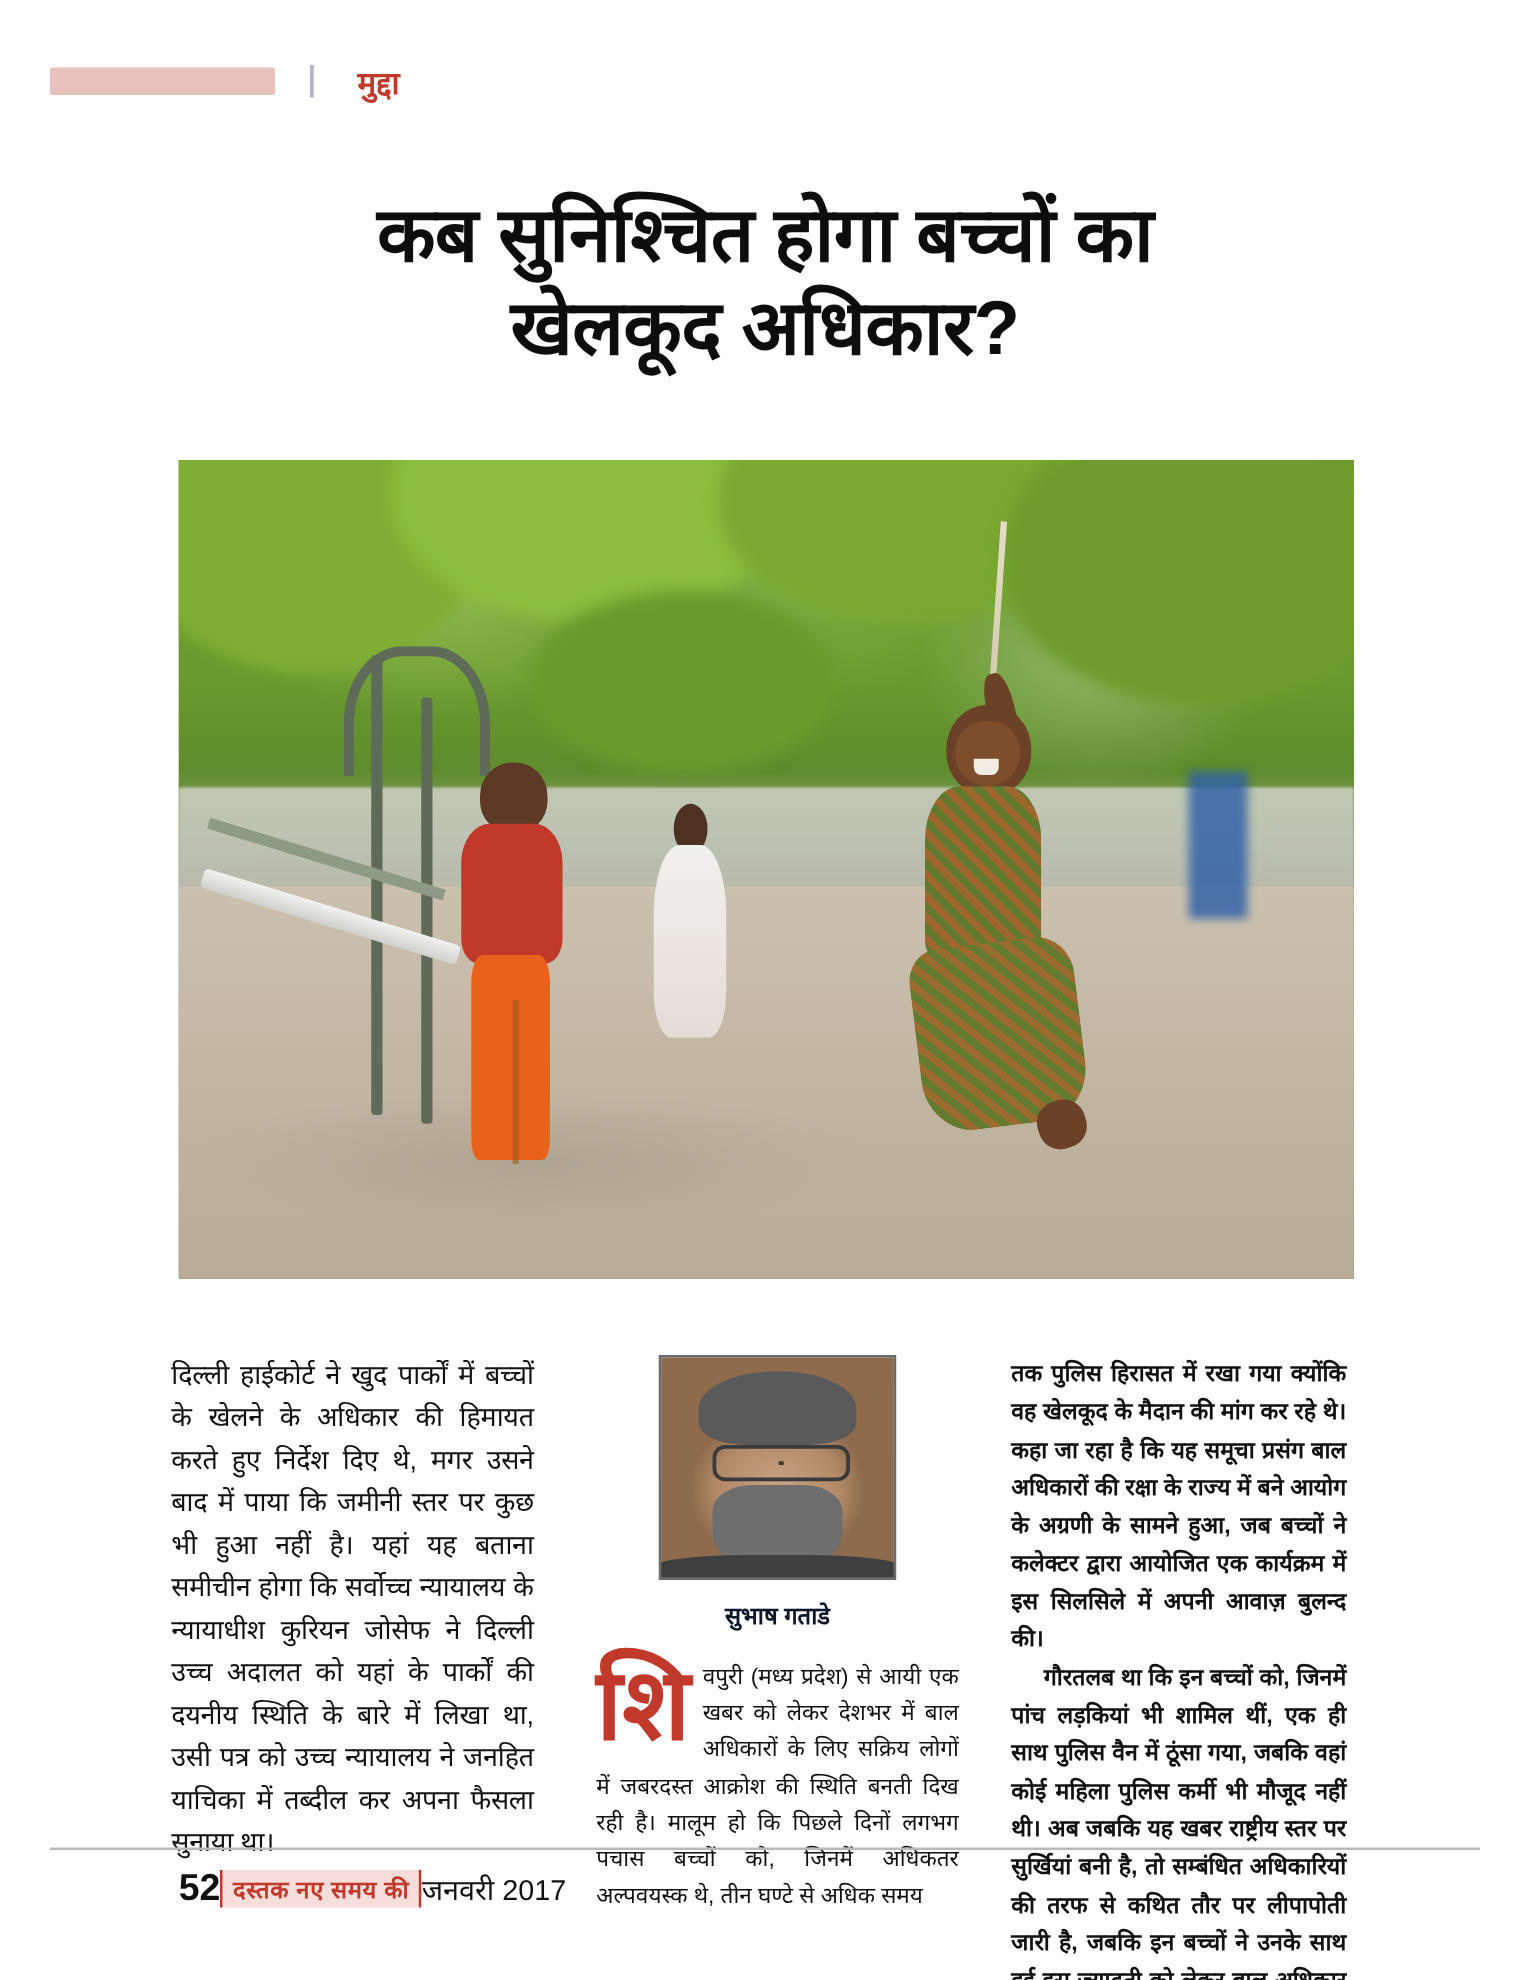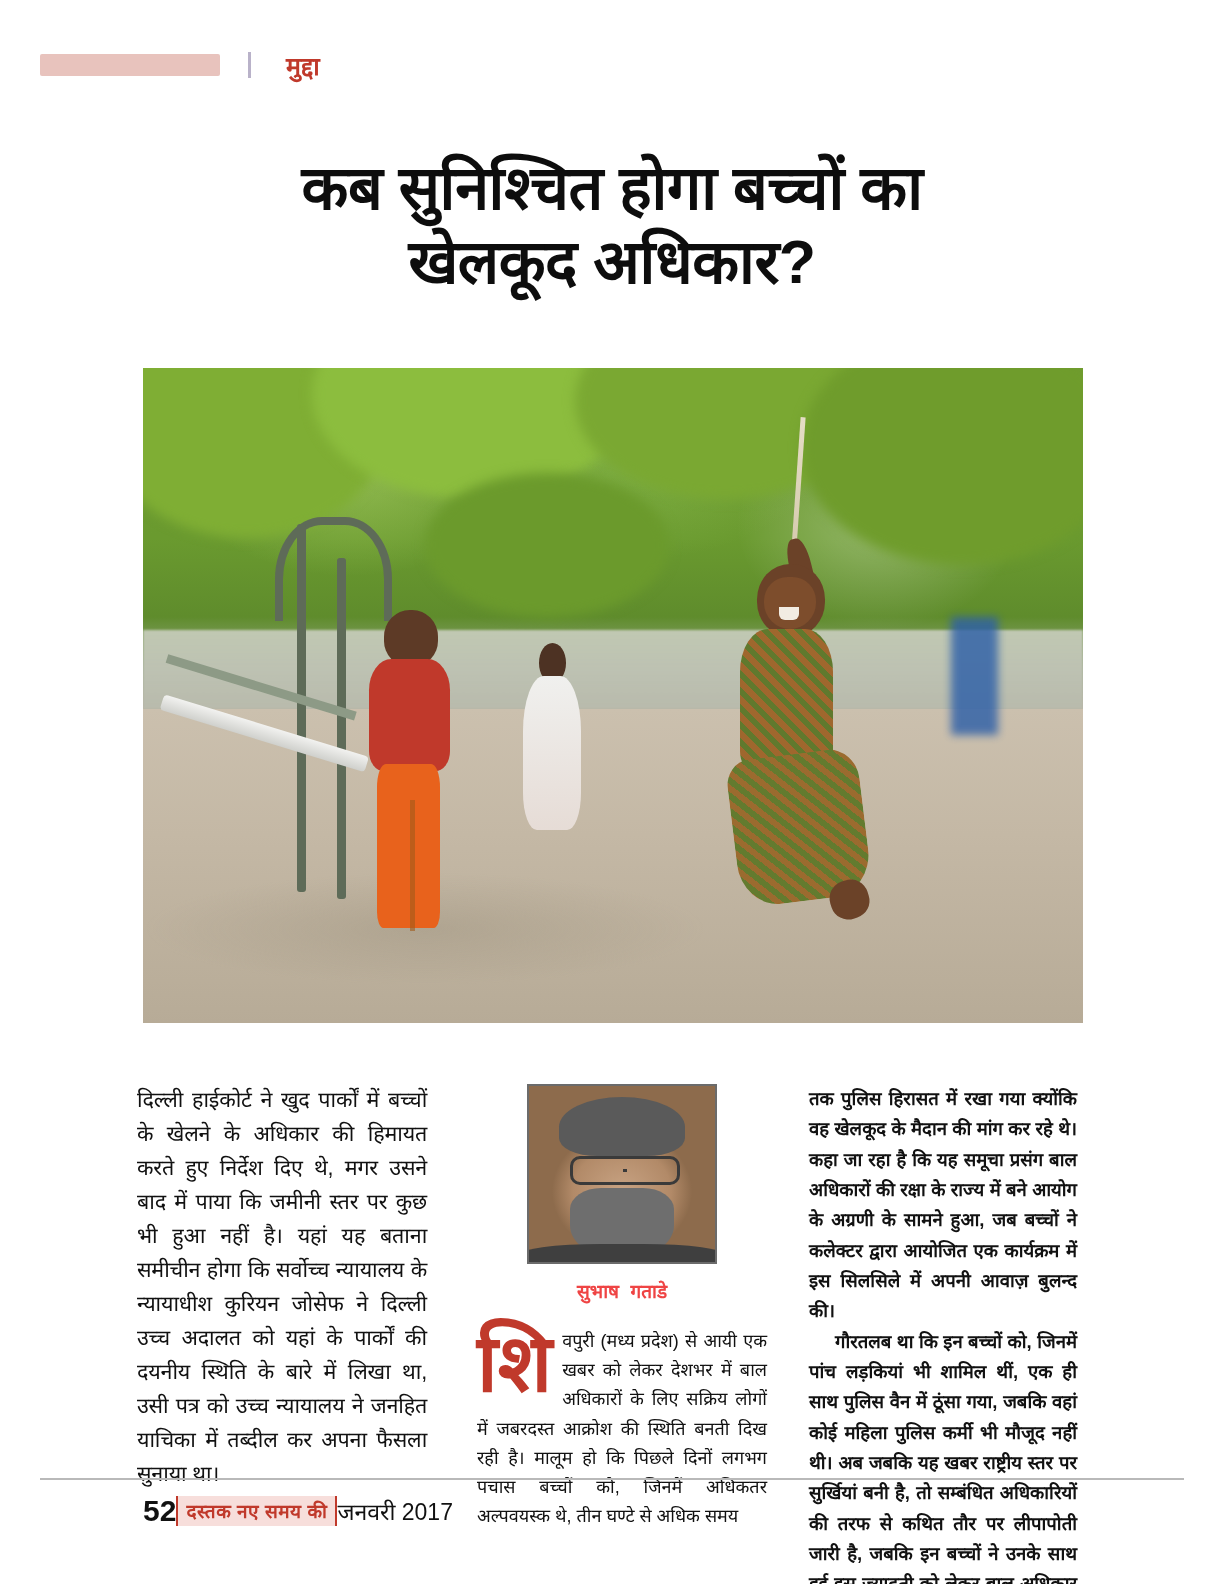--- a/index.html
+++ b/index.html
@@ -312,25 +312,25 @@
   .portrait .beard {
     position: absolute; left: 22%; top: 58%; width: 56%; height: 40%;
     background: #6e6e6e; border-radius: 30% 30% 46% 46%;
   }
   .portrait .shoulders {
     position: absolute; left: -6%; bottom: -6%; width: 112%; height: 16%;
     background: #3f3f3f; border-radius: 40% 40% 0 0;
   }
   .byline {
     text-align: center;
-    font-family: Liberation Mono, monospace;
+    font-family: Liberation Sans, sans-serif;
     font-weight: 700;
     font-size: 19px;
     margin-top: 14px;
-    color: #ef4444;
+    color: #0f172a;
   }
   .dropcap-para {
     margin-top: 18px;
     font-family: "Liberation Sans", sans-serif;
     font-size: 18px;
     line-height: 1.62;
     text-align: justify;
   }
   .dropcap {
     float: left;

